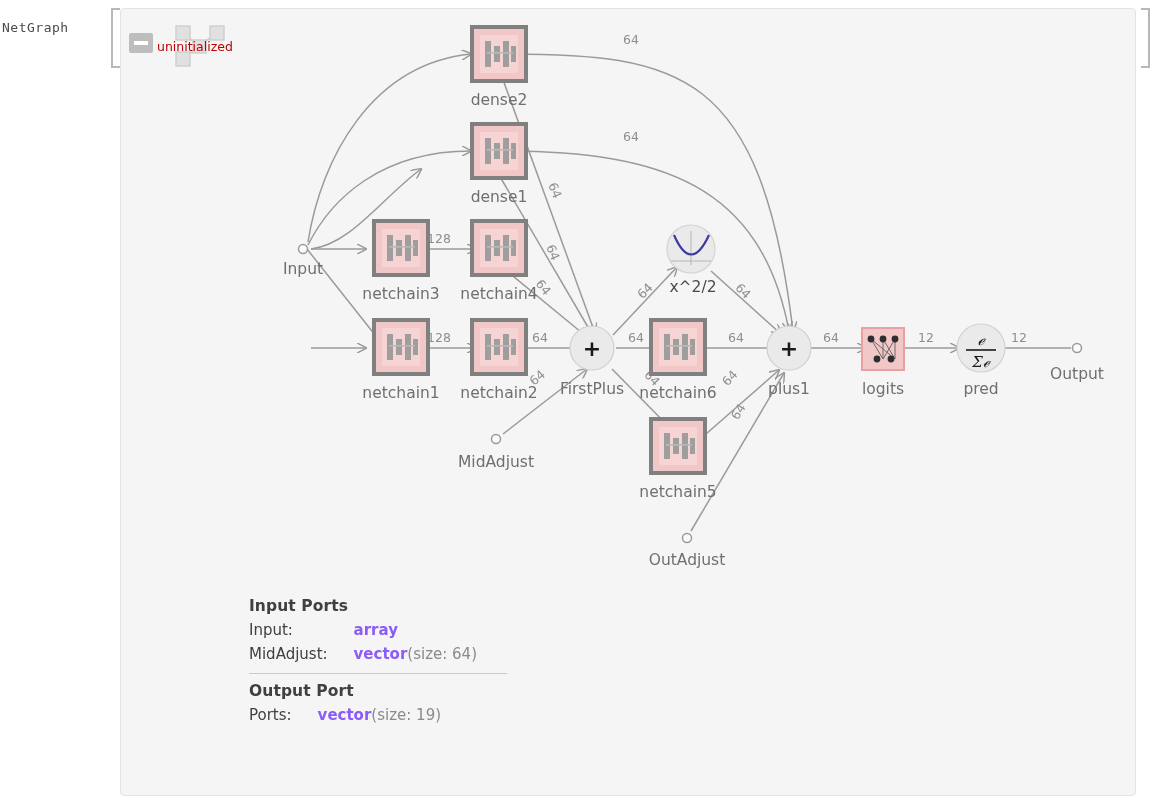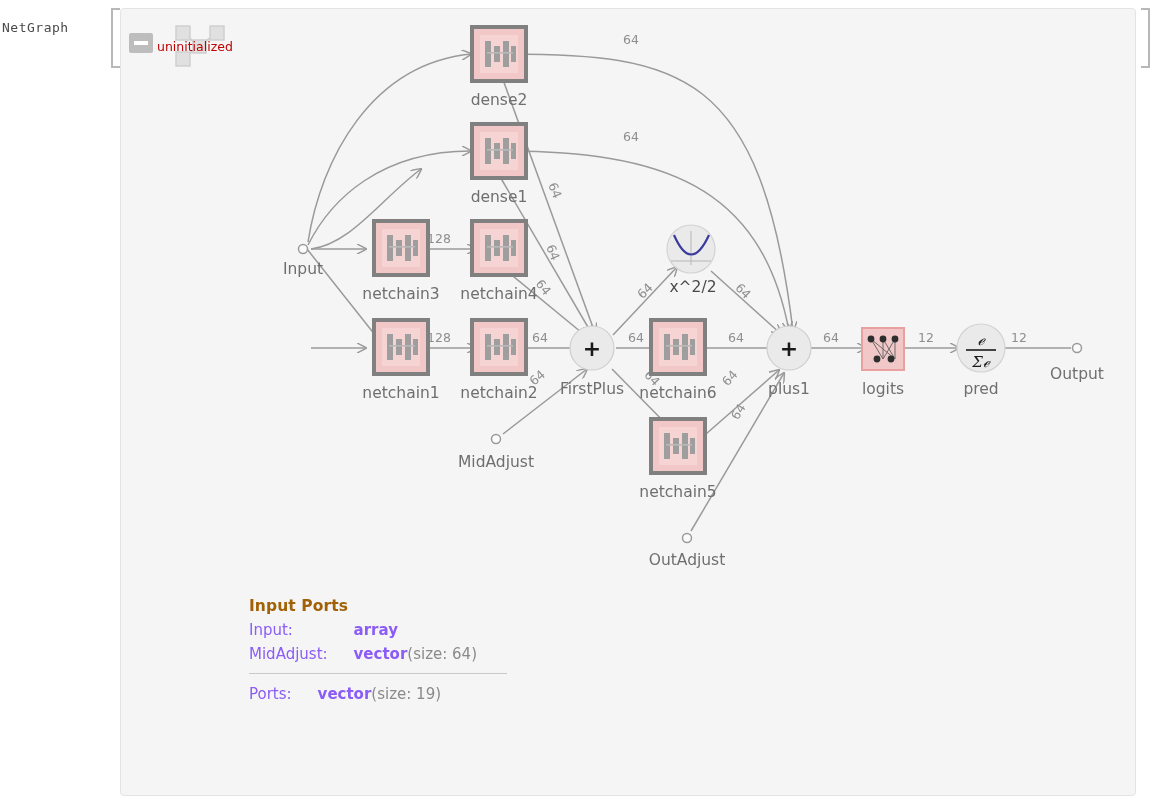--- a/index.html
+++ b/index.html
@@ -53,29 +53,29 @@
     font-family:"DejaVu Sans","Liberation Sans",sans-serif;
     white-space:nowrap;
   }
 
   
   .graph{position:absolute;left:0;top:0;width:1016px;height:580px;}
 
   
   .ports{position:absolute;left:128px;top:588px;width:420px;}
   .ports .sec-title{
-    font-size:15.5px;font-weight:bold;color:#a16207;
+    font-size:15.5px;font-weight:bold;color:#404040;
     margin:0 0 3px 0;letter-spacing:.1px;
   }
   .ports table{border-collapse:collapse;}
   .ports td{
     font-size:15px;padding:3px 0;vertical-align:baseline;
     white-space:nowrap;
   }
-  .ports td.pname{color:#8b5cf6;padding-right:26px;}
+  .ports td.pname{color:#404040;padding-right:26px;}
   .ports td.ptype{color:#111111;}
   .ports .tname{font-weight:bold;color:#8b5cf6;}
   .ports .tsize{color:#8a8a8a;font-weight:normal;}
   .divider{
     height:1px;background:#c9c9c9;margin:7px 0 8px 0;width:258px;
   }
 </style>
 </head>
 <body>
 
@@ -370,20 +370,21 @@
           <td class="pname">MidAdjust:</td>
           <td class="ptype">
             <span class="tname">vector</span><span class="tsize">(size: 64)</span>
           </td>
         </tr>
       </tbody>
         </table>
 
       <div class="divider"></div>
 
+      <div class="sec-title">Output Port</div>
       <table>
         <tbody>
             <tr>
           <td class="pname">Ports:</td>
           <td class="ptype">
             <span class="tname">vector</span><span class="tsize">(size: 19)</span>
           </td>
         </tr>
       </tbody>
         </table>

